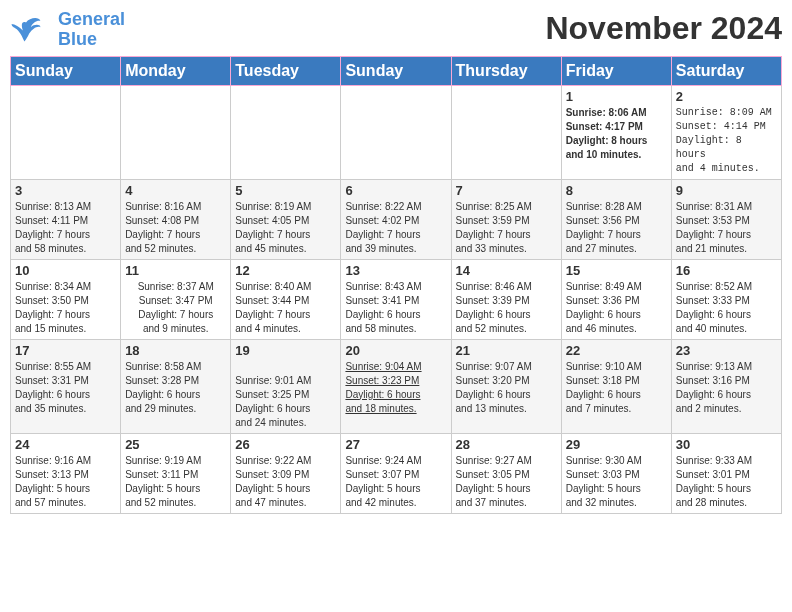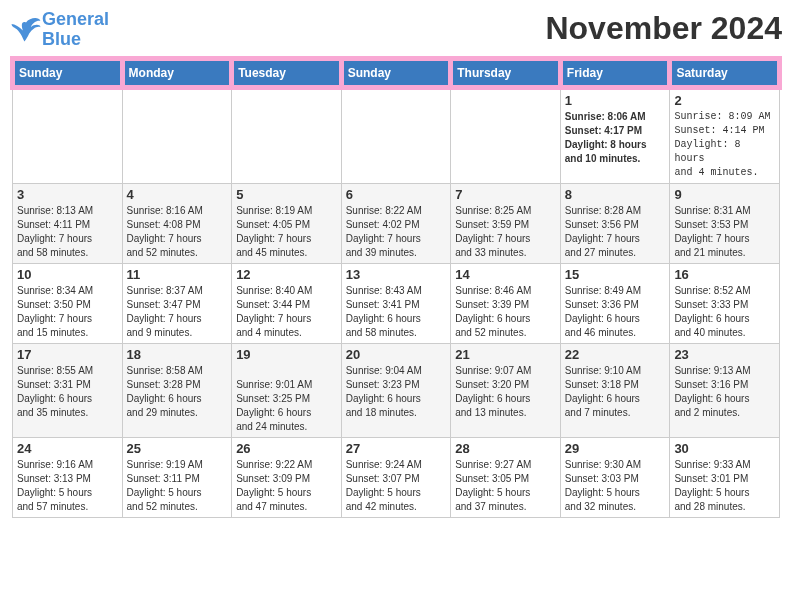--- a/index.html
+++ b/index.html
@@ -12,21 +12,21 @@
     }
     .header-area {
       display: flex;
       align-items: flex-start;
       justify-content: space-between;
       margin-bottom: 6px;
     }
     .logo {
       display: flex;
       align-items: center;
-      gap: 0;
+      gap: 16px;
     }
     .logo-text {
       font-size: 18px;
       font-weight: bold;
       color: #333;
       line-height: 1.1;
     }
     .logo-text span {
       color: #4a90d9;
     }
@@ -47,24 +47,24 @@
       color: #555;
     }
     table {
       width: 100%;
       border-collapse: collapse;
       table-layout: fixed;
     }
     thead tr th {
       background: #3a7abf;
       color: #fff;
-      font-size: 12px;
+      font-size: 16px;
       font-weight: bold;
       padding: 5px 4px;
-      border: 5px solid #f9a8d4;
+      border: 1px solid #f9a8d4;
       text-align: left;
     }
     tbody tr td {
       vertical-align: top;
       border: 1px solid #ccc;
       padding: 3px 4px;
       font-size: 10px;
       color: #333;
       height: 80px;
       background: #fff;
@@ -194,21 +194,21 @@
       <tr>
         <td>
           <span class="day-number">10</span>
           <div class="day-info" style="white-space: pre-line;">Sunrise: 8:34 AM
 Sunset: 3:50 PM
 Daylight: 7 hours
 and 15 minutes.</div>
         </td>
         <td>
           <span class="day-number">11</span>
-          <div class="day-info" style="white-space: pre-line;">Sunrise: 8:37 AM
+          <div class="day-info" style="white-space: pre-line; text-align: center;">Sunrise: 8:37 AM
 Sunset: 3:47 PM
 Daylight: 7 hours
 and 9 minutes.</div>
         </td>
         <td>
           <span class="day-number">12</span>
           <div class="day-info" style="white-space: pre-line;">Sunrise: 8:40 AM
 Sunset: 3:44 PM
 Daylight: 7 hours
 and 4 minutes.</div>
@@ -259,21 +259,21 @@
         </td>
         <td>
           <span class="day-number">19</span>
           <div class="day-info" style="white-space: pre-line; margin-top: 16px;">Sunrise: 9:01 AM
 Sunset: 3:25 PM
 Daylight: 6 hours
 and 24 minutes.</div>
         </td>
         <td>
           <span class="day-number">20</span>
-          <div class="day-info" style="white-space: pre-line;">Sunrise: 9:04 AM
+          <div class="day-info" style="white-space: pre-line; text-decoration: underline;">Sunrise: 9:04 AM
 Sunset: 3:23 PM
 Daylight: 6 hours
 and 18 minutes.</div>
         </td>
         <td>
           <span class="day-number">21</span>
           <div class="day-info" style="white-space: pre-line;">Sunrise: 9:07 AM
 Sunset: 3:20 PM
 Daylight: 6 hours
 and 13 minutes.</div>

